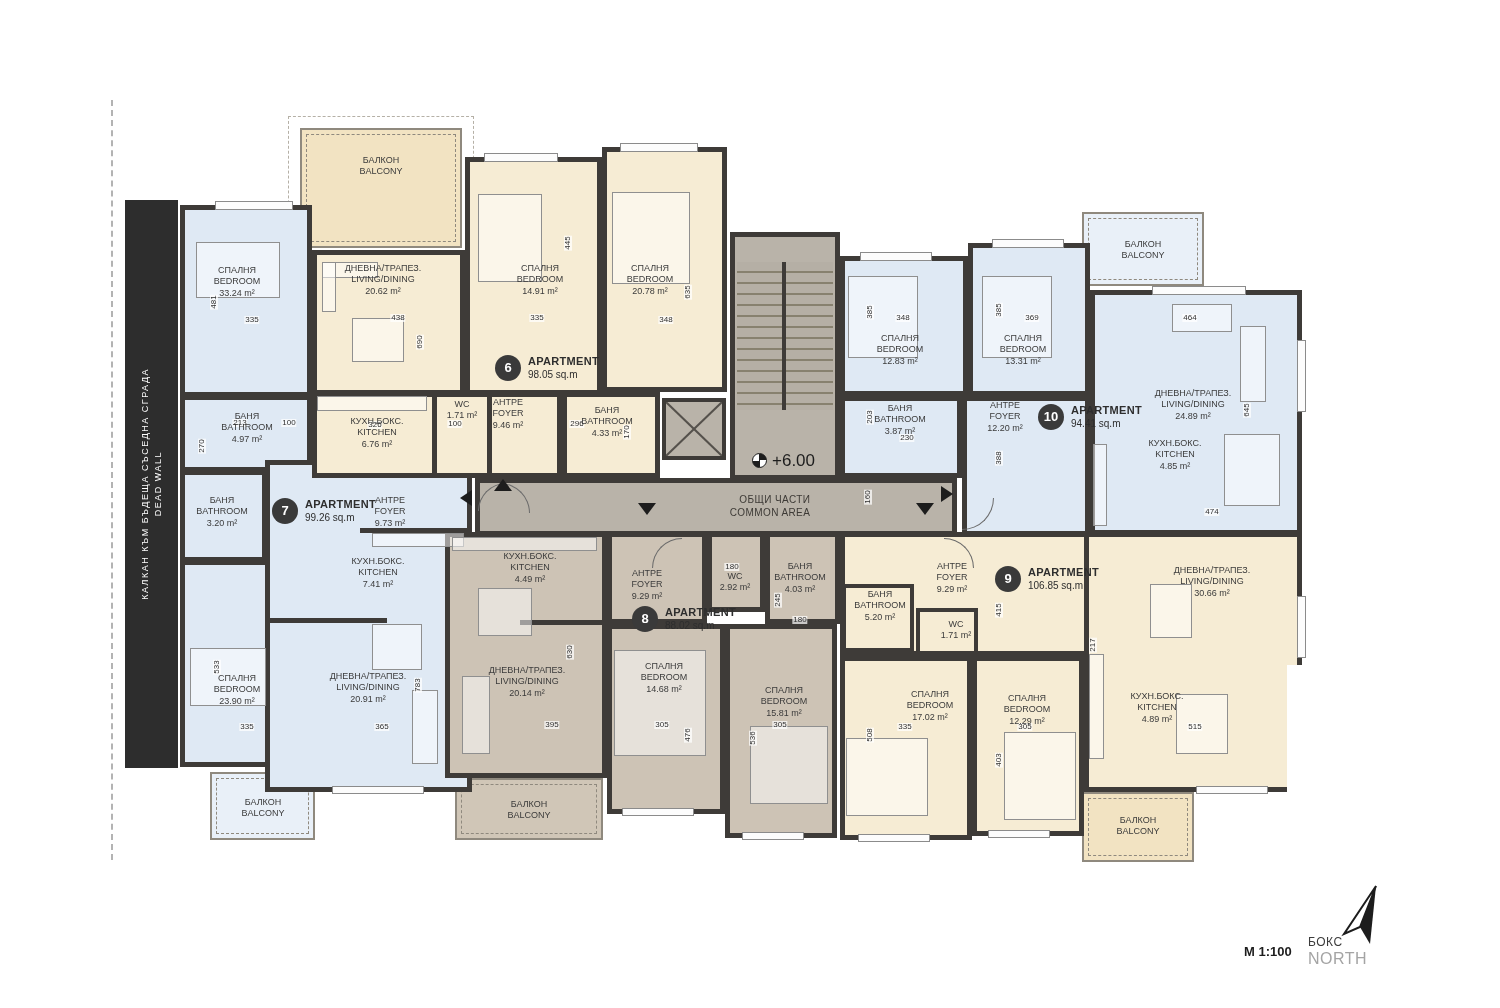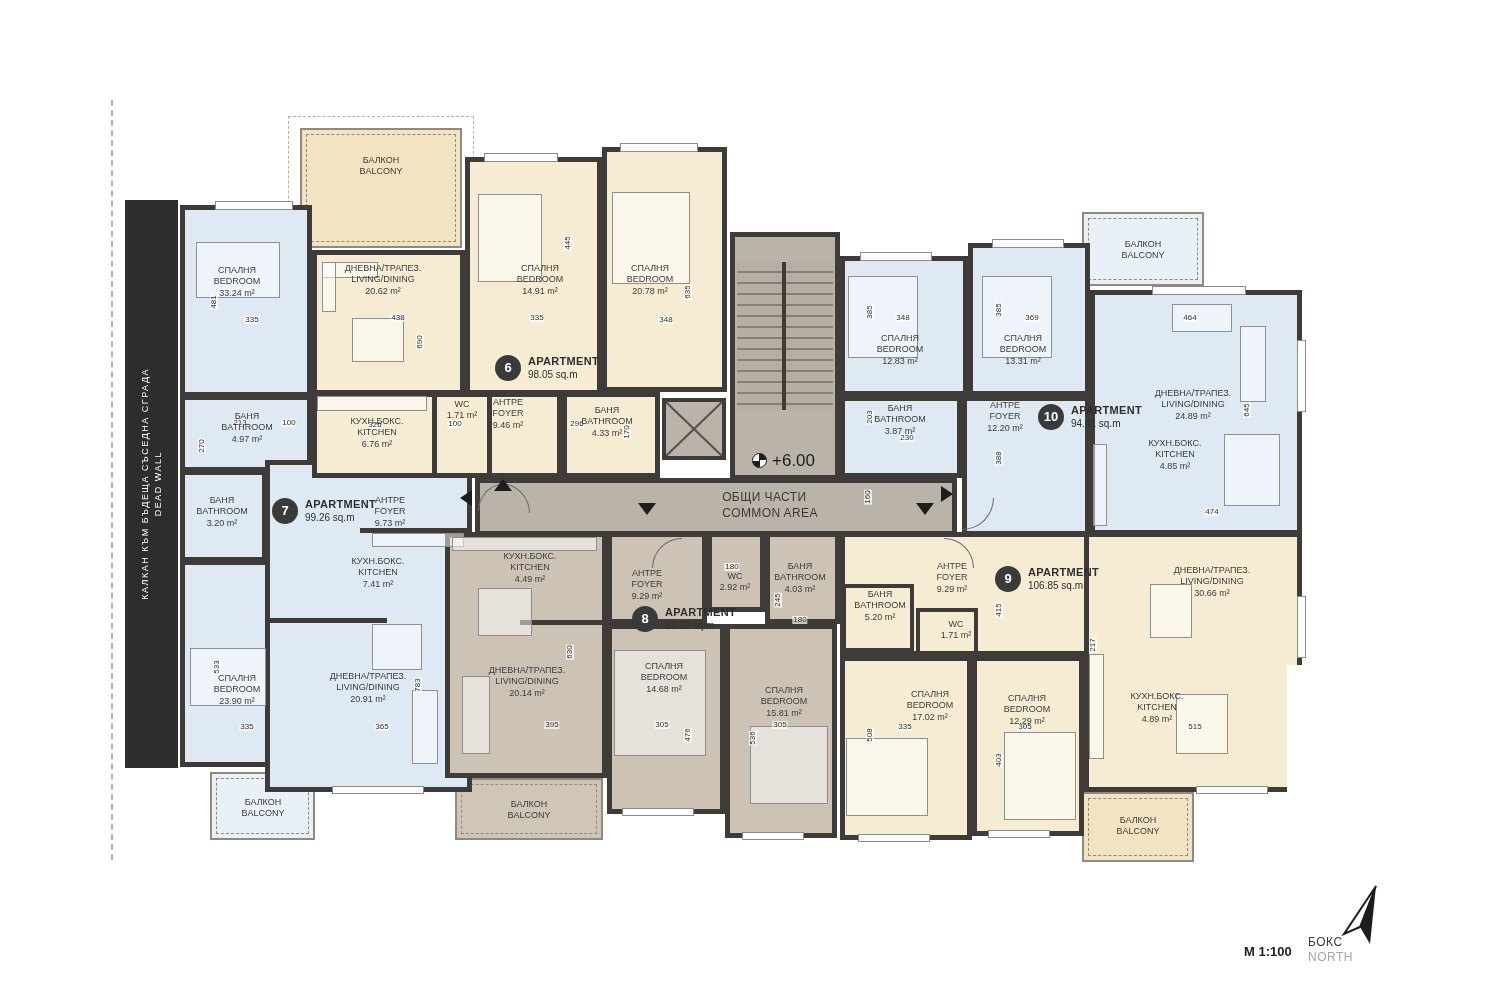--- a/index.html
+++ b/index.html
@@ -30,25 +30,25 @@
   .deadwall{position:absolute;left:125px;top:200px;width:53px;height:568px;background:#2d2d2d;z-index:2;display:flex;align-items:center;justify-content:center;gap:3px}
   .deadwall span{writing-mode:vertical-rl;transform:rotate(180deg);color:#fff;font-size:9px;letter-spacing:1.5px;white-space:nowrap}
   .propline{position:absolute;left:111px;top:100px;width:0;height:760px;border-left:2px dashed #b3b3b3;z-index:0}
   .tri{position:absolute;width:0;height:0;z-index:6}
   .tri-down{border-left:9px solid transparent;border-right:9px solid transparent;border-top:12px solid #1d1d1d}
   .tri-up{border-left:9px solid transparent;border-right:9px solid transparent;border-bottom:12px solid #1d1d1d}
   .tri-left{border-top:8px solid transparent;border-bottom:8px solid transparent;border-right:12px solid #1d1d1d}
   .tri-right{border-top:8px solid transparent;border-bottom:8px solid transparent;border-left:12px solid #1d1d1d}
   .lvlmark{position:absolute;width:13px;height:13px;border-radius:50%;border:1.5px solid #1d1d1d;background:conic-gradient(#1d1d1d 0 90deg,#fff 90deg 180deg,#1d1d1d 180deg 270deg,#fff 270deg 360deg);z-index:6}
   .lvltxt{position:absolute;font-size:17px;color:#1d1d1d;z-index:6}
-  .clbl{position:absolute;transform:translate(-50%,-50%);text-align:left;font-size:12px;line-height:1.3;color:#3d3a36;letter-spacing:.4px;z-index:5}
+  .clbl{position:absolute;transform:translate(-50%,-50%);text-align:right;font-size:10px;line-height:1.3;color:#3d3a36;letter-spacing:.4px;z-index:5}
   .clbl span{display:block}
   .scale{position:absolute;left:1244px;top:944px;font-size:13px;font-weight:bold;color:#1d1d1d;z-index:6}
   .north-bg{position:absolute;left:1308px;top:935px;font-size:12px;color:#3c3c3c;letter-spacing:.5px;z-index:6}
-  .north-en{position:absolute;left:1308px;top:950px;font-size:12px;color:#a4a4a4;letter-spacing:.5px;z-index:6}
+  .north-en{position:absolute;left:1308px;top:950px;font-size:16px;color:#a4a4a4;letter-spacing:.5px;z-index:6}
   .elev{position:absolute;box-sizing:border-box;border:4px solid #3e3b38;background:#b9b3a9;z-index:2}
   svg{display:block}
 </style>
 </head>
 <body>
 
 <div id="plan">
 
   <div class="propline"></div>
   <div class="deadwall">

